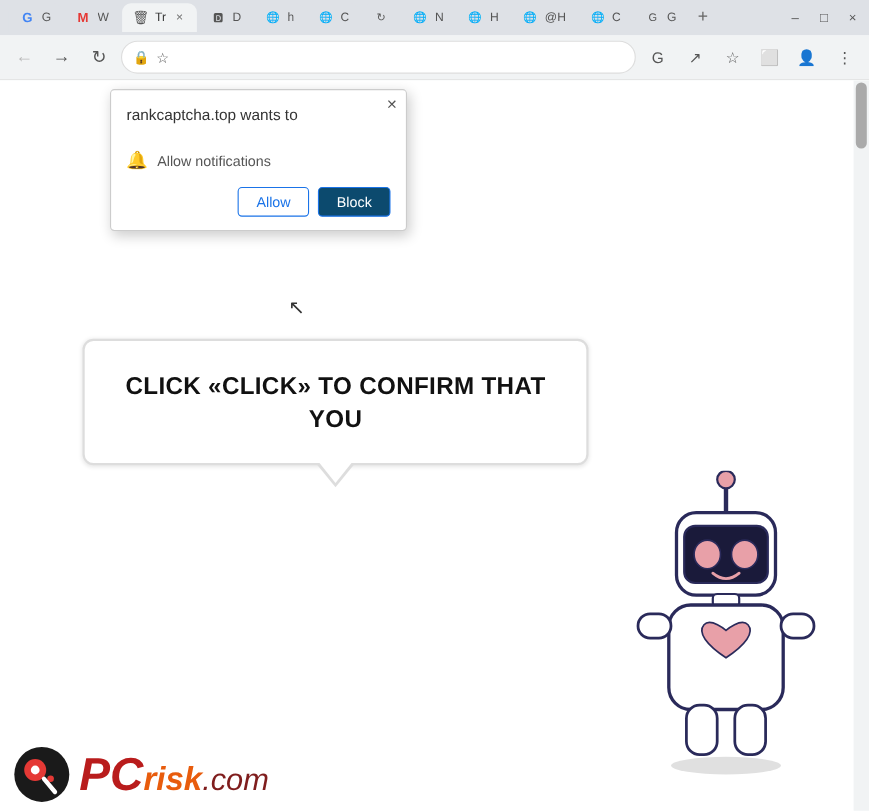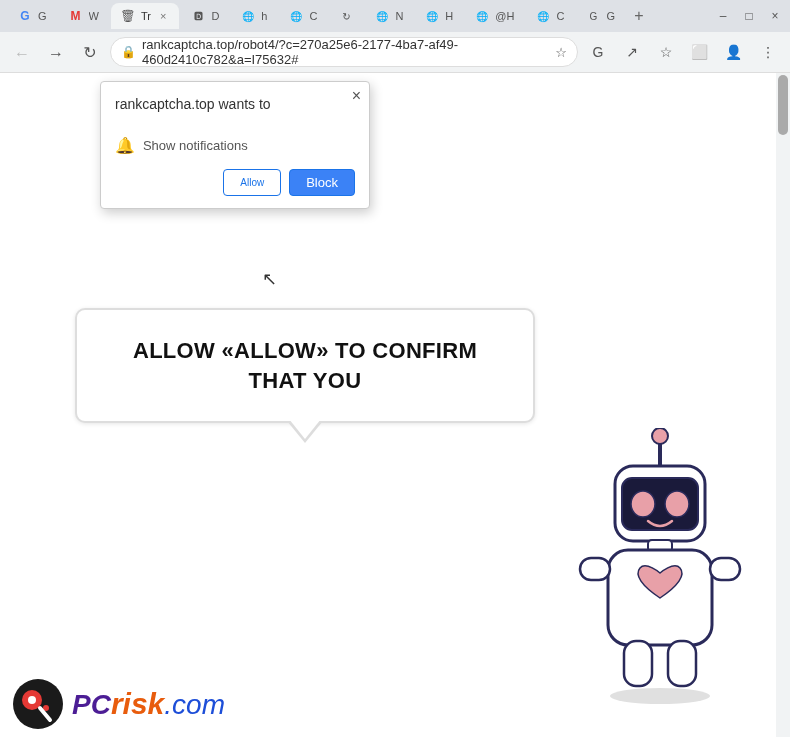--- a/index.html
+++ b/index.html
@@ -175,26 +175,26 @@
       display: flex;
       justify-content: flex-end;
       gap: 8px;
     }
     .btn-allow {
       padding: 5px 16px;
       background: #fff;
       border: 1px solid #1a73e8;
       color: #1a73e8;
       border-radius: 4px;
-      font-size: 10px;
+      font-size: 13px;
       cursor: pointer;
     }
     .btn-block {
       padding: 5px 16px;
-      background: #3b82f6;
+      background: #0c4a6e;
       border: 1px solid #1a73e8;
       color: #fff;
       border-radius: 4px;
       font-size: 13px;
       cursor: pointer;
     }
 
     
     .main-message-container {
       position: absolute;
@@ -376,21 +376,20 @@
       <div class="window-btn">×</div>
     </div>
   </div>
 
   <div class="address-bar">
     <div class="nav-btn disabled">←</div>
     <div class="nav-btn">→</div>
     <div class="nav-btn">↻</div>
     <div class="url-bar">
       <span class="url-bar-lock">🔒</span>
-      <span class="url-text">rankcaptcha.top/robot4/?c=270a25e6-2177-4ba7-af49-460d2410c782&amp;a=I75632#</span>
       <div class="url-bar-icons">
         <span class="url-icon">☆</span>
       </div>
     </div>
     <div class="browser-right-icons">
       <div class="browser-icon-btn">G</div>
       <div class="browser-icon-btn">↗</div>
       <div class="browser-icon-btn">☆</div>
       <div class="browser-icon-btn">⬜</div>
       <div class="browser-icon-btn">👤</div>
@@ -403,34 +402,34 @@
 
   <div class="scrollbar">
     <div class="scrollbar-thumb"></div>
   </div>
 
   <div class="notification-popup">
     <span class="popup-close">×</span>
     <div class="popup-title">rankcaptcha.top wants to</div>
     <div class="popup-notification-row">
       <span class="bell-icon">🔔</span>
-      <span>Show notifications</span>
+      <span>Allow notifications</span>
     </div>
     <div class="popup-buttons">
       <button class="btn-allow">Allow</button>
       <button class="btn-block">Block</button>
     </div>
   </div>
 
   <div class="cursor">↖</div>
 
   <div class="main-message-container">
     <div class="speech-bubble">
       <div class="main-message">
-        <div>ALLOW «ALLOW» TO CONFIRM THAT YOU</div>
+        <div>CLICK «CLICK» TO CONFIRM THAT YOU</div>
       </div>
     </div>
   </div>
 
   <div class="robot-container">
     <svg viewBox="0 0 200 290" width="200" height="290">
 
       <line x1="100" y1="10" x2="100" y2="40" stroke="#2a2a5a" stroke-width="4" stroke-linecap="round"></line>
       <circle cx="100" cy="8" r="8" fill="#e8a0a8" stroke="#2a2a5a" stroke-width="2"></circle>
 
@@ -465,17 +464,17 @@
 
     <svg class="pcrisk-logo-icon" viewBox="0 0 52 52">
       <circle cx="26" cy="26" r="25" fill="#1a1a1a"></circle>
       <circle cx="20" cy="22" r="10" fill="#e53935"></circle>
       <circle cx="20" cy="22" r="4" fill="#fff"></circle>
       <circle cx="34" cy="30" r="3" fill="#e53935"></circle>
 
       <line x1="28" y1="30" x2="38" y2="42" stroke="#fff" stroke-width="4" stroke-linecap="round"></line>
     </svg>
     <div>
-      <span style="font-size:28px; font-weight:700; font-style:italic; color:#4c1d95; font-family:Arial, sans-serif;">PC</span><span style="font-size:30px; font-weight:700; font-style:italic; color:#e85c0d; font-family:Arial, sans-serif;">risk</span><span style="font-size:28px; font-weight:400; font-style:italic; color:#1d4ed8; font-family:Arial, sans-serif;">.com</span>
+      <span style="font-size:42px; font-weight:700; font-style:italic; color:#b91c1c; font-family:Arial, sans-serif;">PC</span><span style="font-size:30px; font-weight:700; font-style:italic; color:#e85c0d; font-family:Arial, sans-serif;">risk</span><span style="font-size:28px; font-weight:400; font-style:italic; color:#7f1d1d; font-family:Arial, sans-serif;">.com</span>
     </div>
   </div>
 
 </div>
 
 </body></html>

